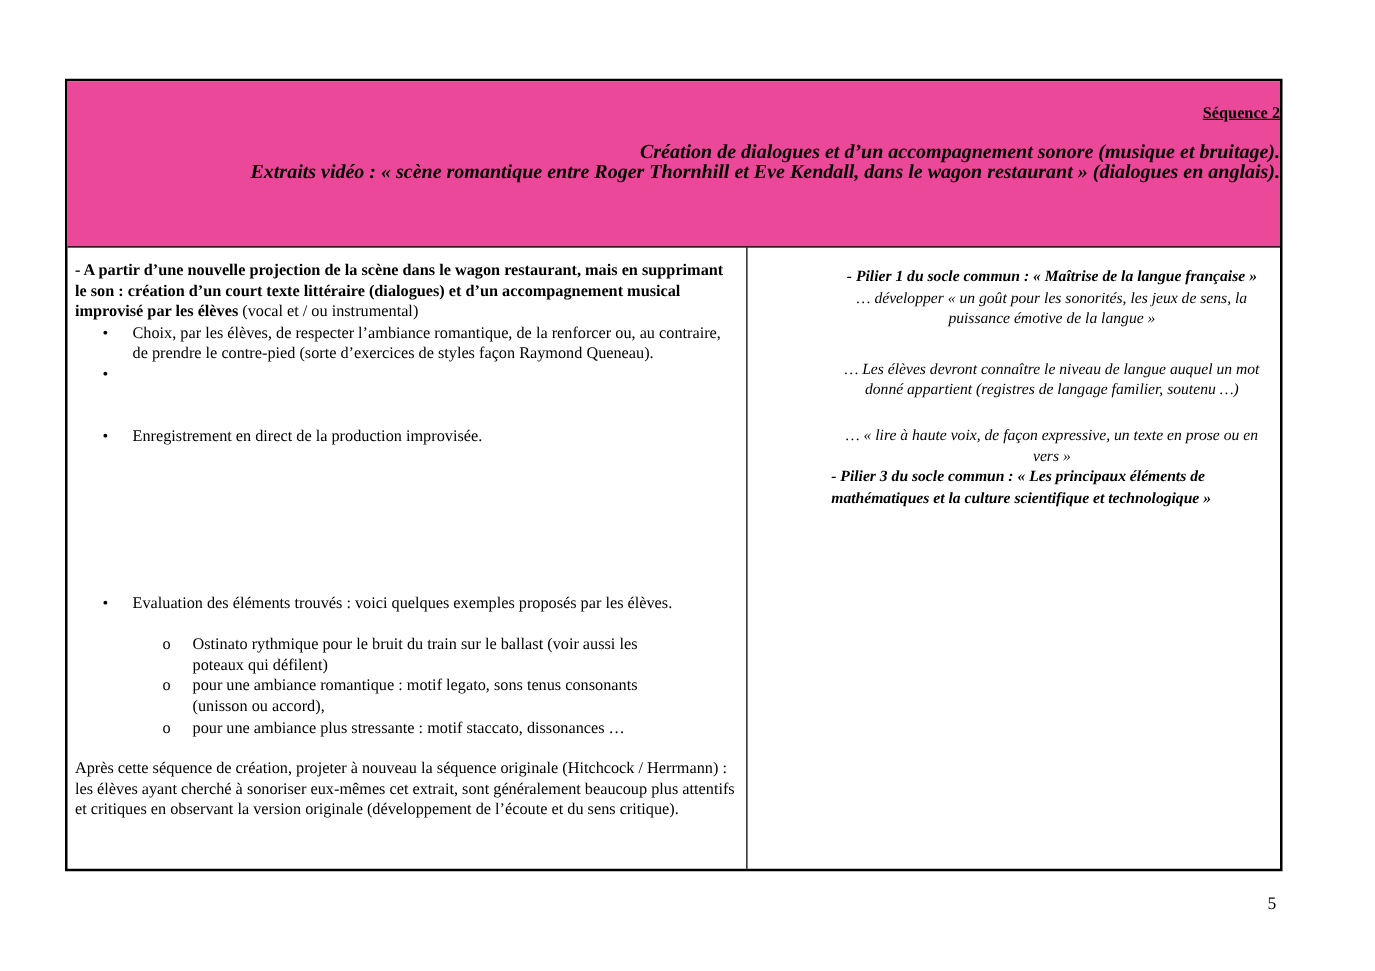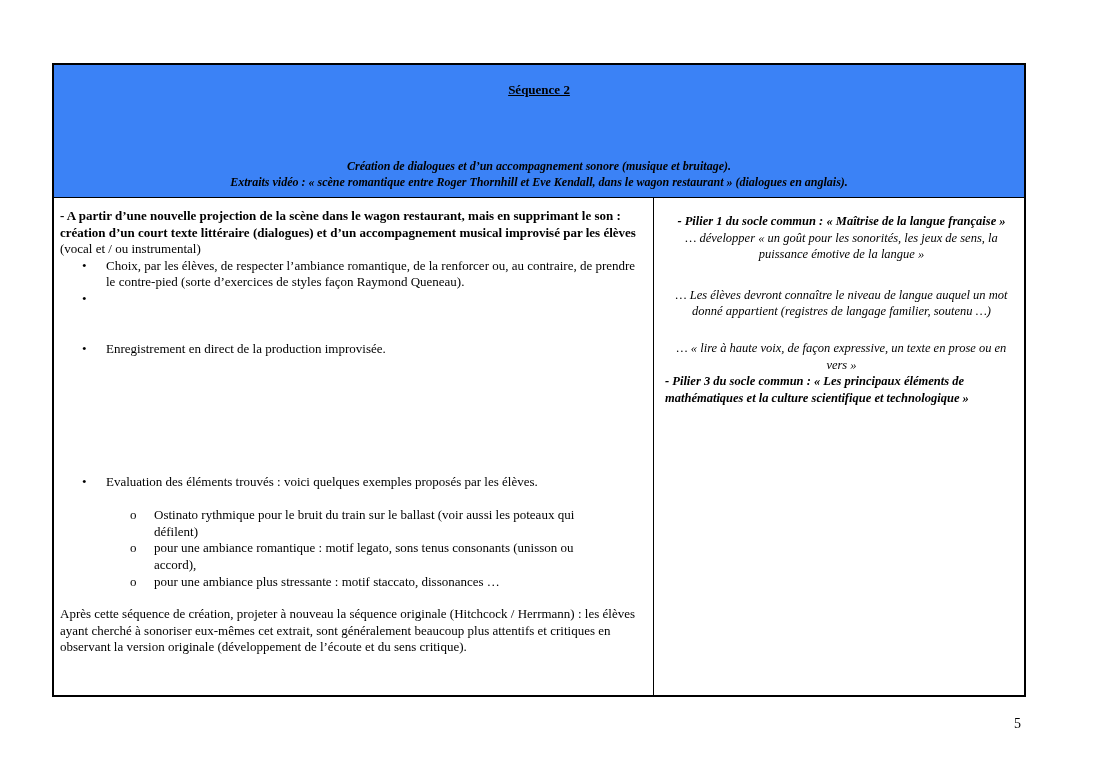--- a/index.html
+++ b/index.html
@@ -1,26 +1,26 @@
 <!DOCTYPE html>
 <html><head>
 <meta charset="utf-8">
 <style>
   html, body { margin: 0; padding: 0; background: #ffffff; }
   body { width: 1100px; height: 777px; position: relative; overflow: hidden;
          font-family: "Liberation Serif", "DejaVu Serif", serif; color: #000; }
   .page-table { position: absolute; left: 52px; top: 63px; width: 974px; height: 634px;
                 border: 2px solid #000; box-sizing: border-box; }
   .header-cell { position: absolute; left: 0; top: 0; right: 0; height: 132px;
-                 background: #3b82f6; border-bottom: 1px solid #000; text-align: center; }
+                 background: #ec4899; border-bottom: 1px solid #000; text-align: right; }
   .seq-title { position: absolute; top: 17px; left: 0; right: 0; font-weight: bold;
                text-decoration: underline; font-size: 13px; }
   .seq-sub { position: absolute; top: 49px; left: 0; right: 0; font-style: italic;
-             font-weight: bold; font-size: 12px; line-height: 16px; margin-top: 44px; }
-  .left-cell { position: absolute; left: 0; top: 133px; width: 600px; bottom: 0;
+             font-weight: bold; font-size: 16px; line-height: 16px; }
+  .left-cell { position: absolute; left: 0; top: 133px; width: 544px; bottom: 0;
                border-right: 1px solid #000; box-sizing: border-box; padding: 10px 6px 0 6px;
                font-size: 13px; line-height: 16.6px; }
   .right-cell { position: absolute; left: 605px; top: 133px; right: 0; bottom: 0;
                 padding: 15px 6px 0 6px; font-size: 12.5px; line-height: 16.6px; font-style: italic; }
   .intro b { font-weight: bold; }
   ul.bullets { list-style: none; margin: 0; padding: 0; }
   ul.bullets li { position: relative; padding-left: 46px; }
   ul.bullets li .dot { position: absolute; left: 22px; top: 0; }
   ul.sub { list-style: none; margin: 0; padding: 0; }
   ul.sub li { position: relative; padding-left: 94px; padding-right: 50px; }

